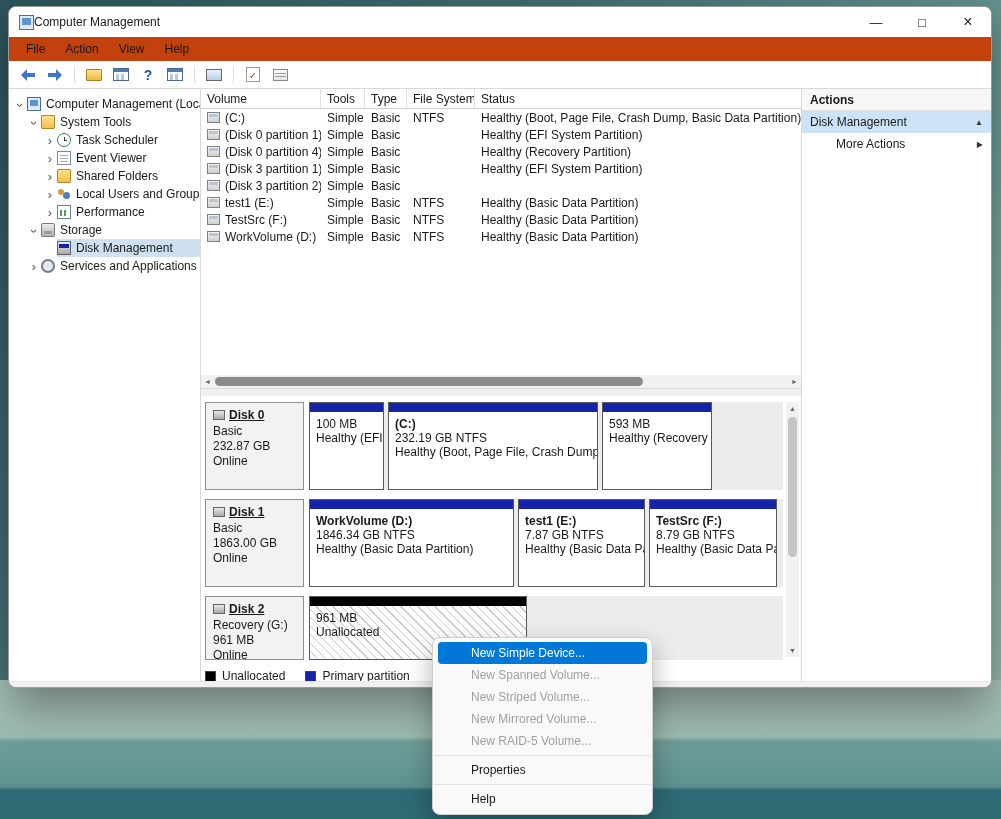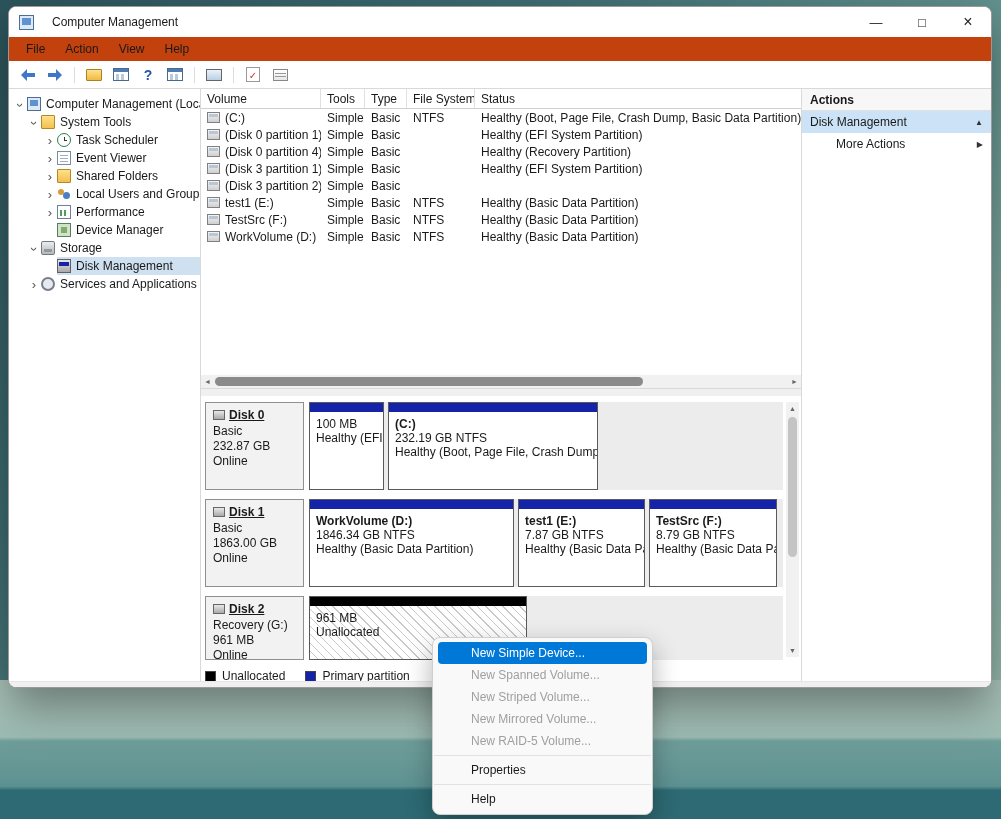--- a/index.html
+++ b/index.html
@@ -10,21 +10,21 @@
       linear-gradient(to bottom, rgba(255,255,255,0) 0%, rgba(255,255,255,0) 83%, #aec7bd 83%, #9dbcb3 90%, #6f9e9a 90.5%, #5d9191 96%, #2d6a73 96.5%, #2d6a73 100%),
       linear-gradient(135deg, #2c545c 0%, #3f6e74 30%, #62928f 55%, #84ada3 75%, #9fc0b4 100%);
   }
   .window {
     position:absolute; left:8px; top:6px; width:984px; height:682px;
     background:#fff; border:1px solid #9a9a9a; border-radius:8px;
     box-shadow:0 18px 45px rgba(0,0,0,.40); overflow:hidden;
     display:flex; flex-direction:column;
   }
   
-  .titlebar { height:30px; flex:0 0 auto; display:flex; align-items:center; padding-left:10px; gap:18px; background:#fff; }
+  .titlebar { height:30px; flex:0 0 auto; display:flex; align-items:center; padding-left:10px; gap:0; background:#fff; }
   .title-text { font-size:12px; }
   .win-controls { margin-left:auto; display:flex; height:100%; }
   .win-btn { width:46px; display:flex; align-items:center; justify-content:center; font-size:13px; color:#222; }
   .win-btn.close { font-size:16px; }
   
   .menubar { height:24px; flex:0 0 auto; display:flex; align-items:center; padding-left:8px; gap:2px; background:#c2410c; }
   .menu-item { padding:3px 9px; }
   
   .toolbar { height:28px; flex:0 0 auto; display:flex; align-items:center; padding-left:8px; gap:5px; border-bottom:1px solid #d9d9d9; background:#fff; }
   .tb-btn { width:22px; height:22px; display:flex; align-items:center; justify-content:center; }
@@ -217,25 +217,20 @@
         <div class="tree-row lv2">
           <span class="chev">›</span>
           <span class="ic ic-users"></span>
           <span>Local Users and Groups</span>
         </div>
         <div class="tree-row lv2">
           <span class="chev">›</span>
           <span class="ic ic-perf"></span>
           <span>Performance</span>
         </div>
-        <div class="tree-row lv2">
-          <span class="chev"></span>
-          <span class="ic ic-device"></span>
-          <span>Device Manager</span>
-        </div>
         <div class="tree-row lv1">
           <span class="chev chev-down">›</span>
           <span class="ic ic-drive"></span>
           <span>Storage</span>
         </div>
         <div class="tree-row lv2">
           <span class="chev"></span>
           <span class="sel-band">
             <span class="ic ic-diskmgmt"></span>
             <span>Disk Management</span>
@@ -368,20 +363,28 @@
                   <div>100 MB</div>
                   <div>Healthy (EFI</div>
                 </div>
               </div>
               <div class="part" style="width:210px">
                 <div class="part-band"></div>
                 <div class="part-body">
                   <div class="part-title">(C:)</div>
                   <div>232.19 GB NTFS</div>
                   <div>Healthy (Boot, Page File, Crash Dump</div>
+                </div>
+              </div>
+              <div class="part" style="width:110px">
+                <div class="part-band"></div>
+                <div class="part-body">
+                  <div class="part-title"></div>
+                  <div>593 MB</div>
+                  <div>Healthy (Recovery</div>
                 </div>
               </div>
             </div>
           </div>
 
           <div class="disk-row">
             <div class="disk-label">
               <div class="disk-name-line">
                   <span class="disk-ic"></span>
                   <span class="disk-name">Disk 1</span>

